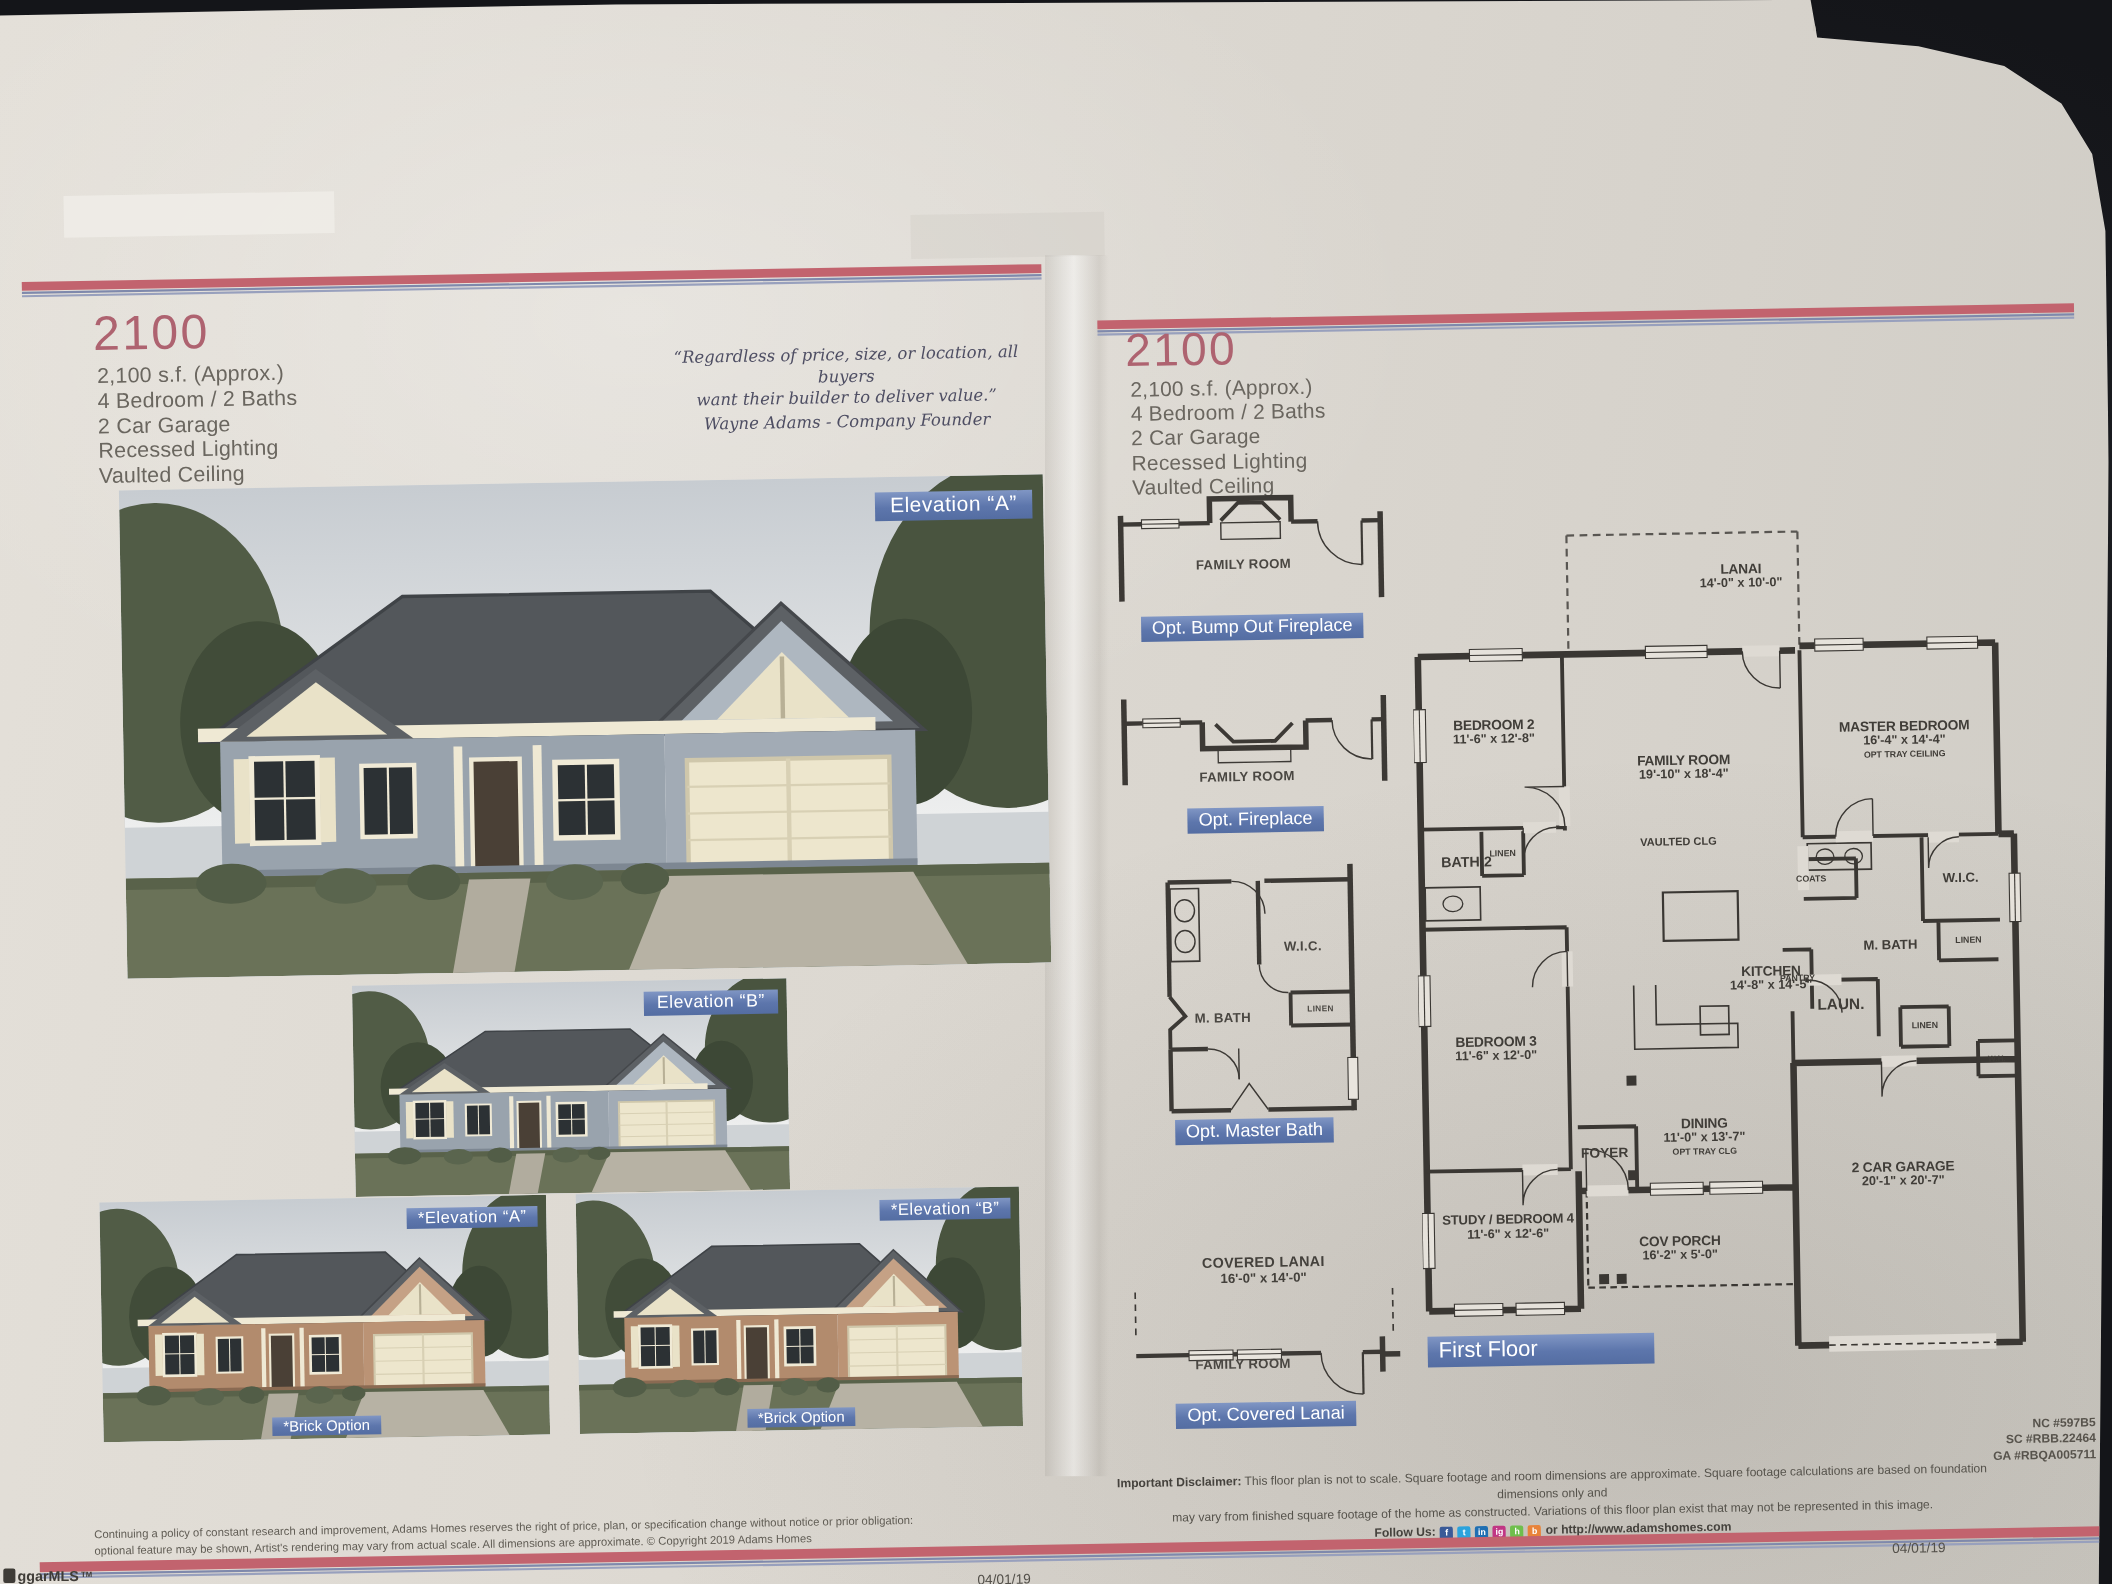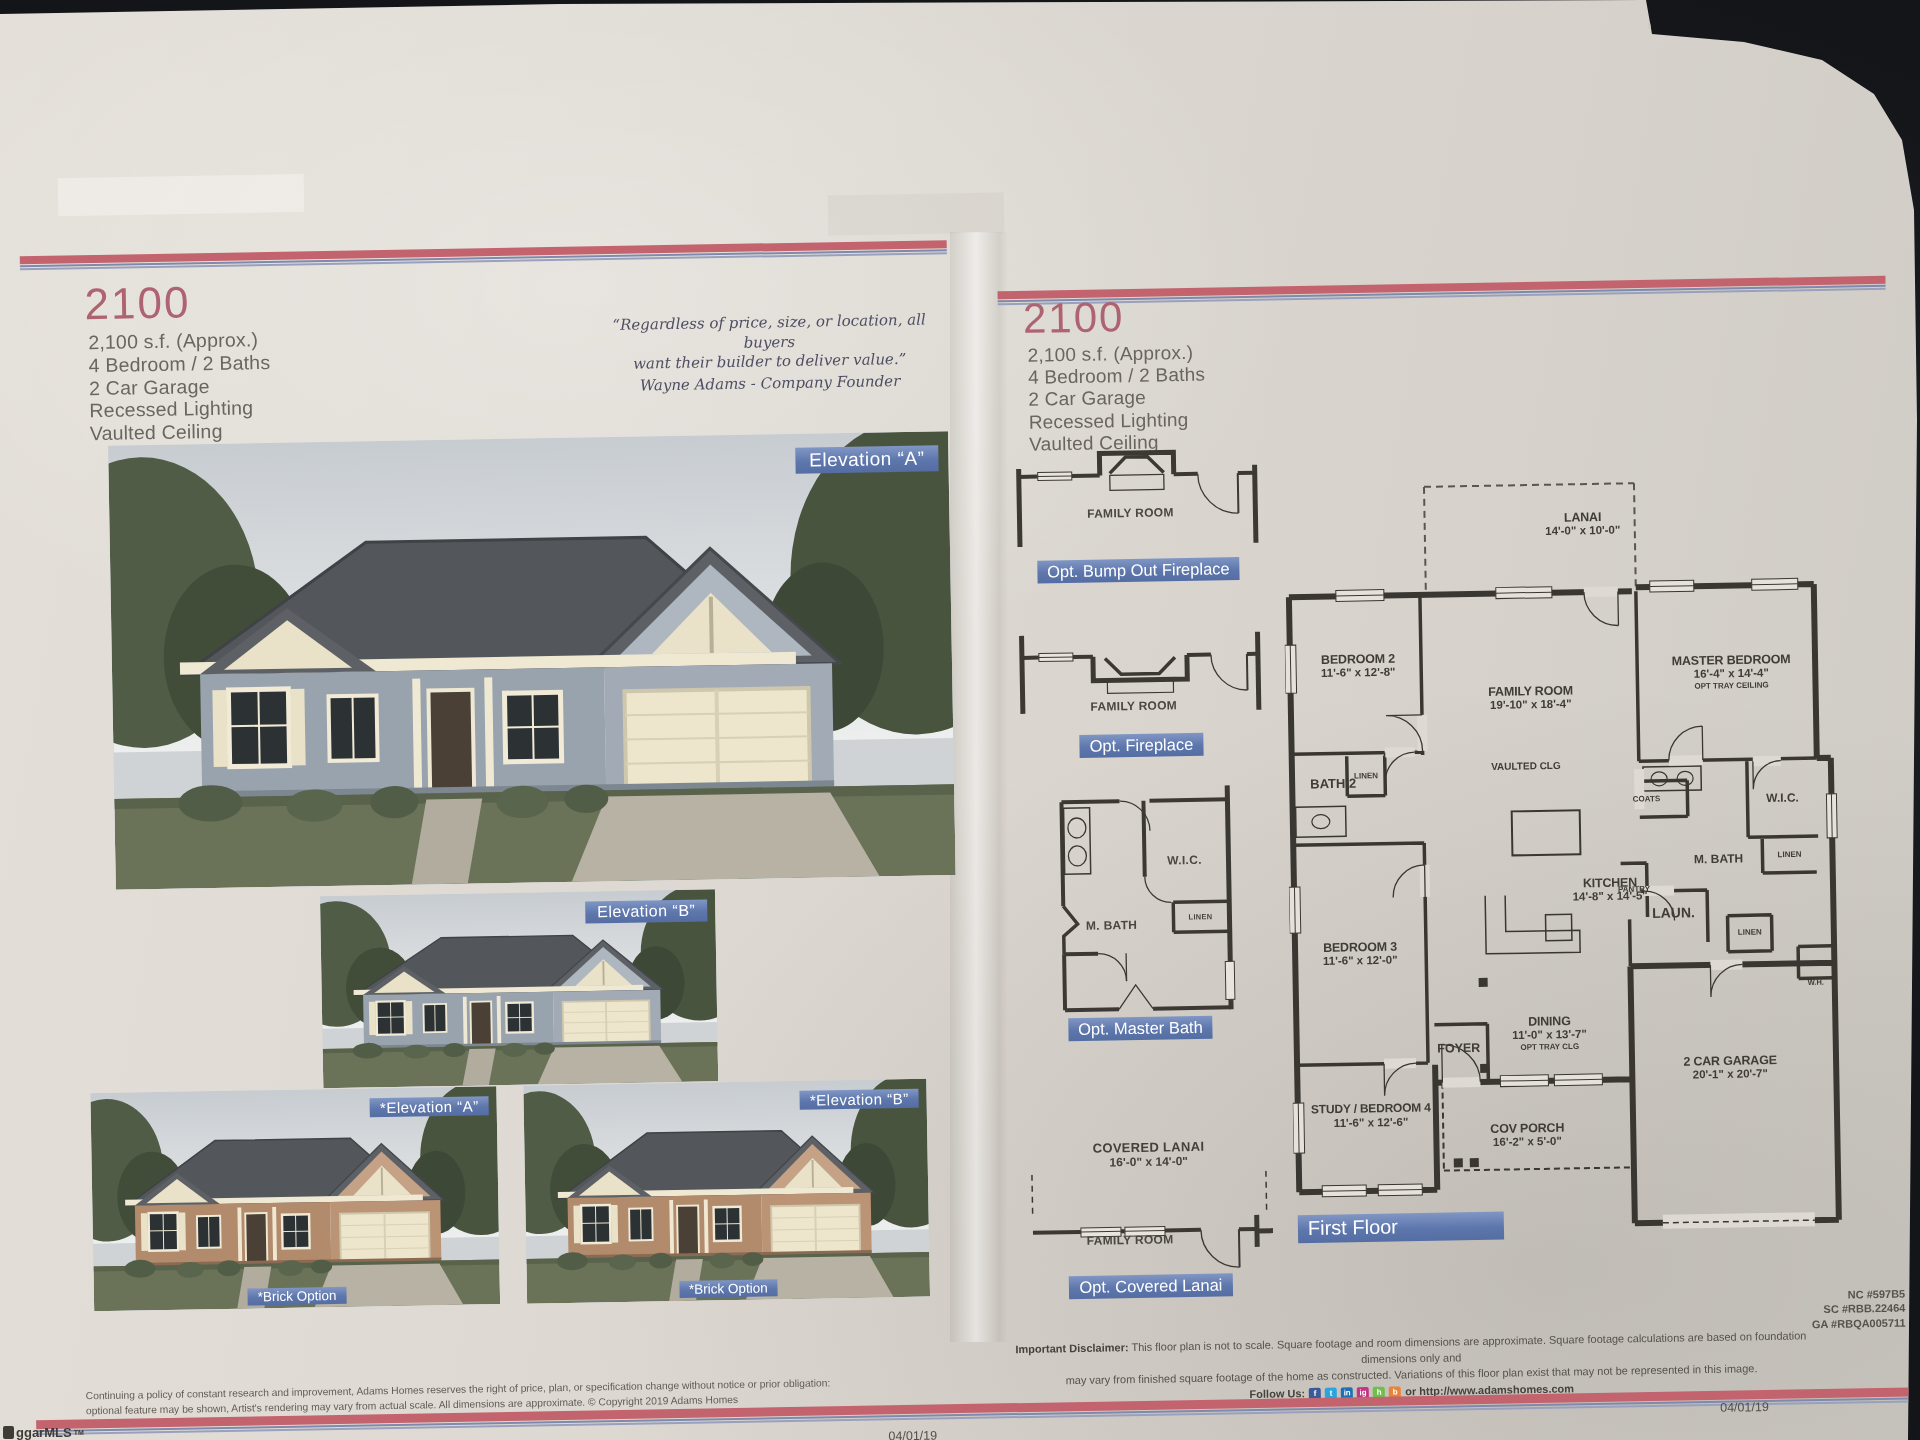--- a/index.html
+++ b/index.html
@@ -573,21 +573,21 @@
           </div>
           <div class="lbl" style="left:430px;top:400px;font-size:12px;">M. BATH</div>
           <div class="lbl lbl-sm" style="left:501px;top:396px;">LINEN</div>
           <div class="lbl lbl-sm lbl-vert" style="left:345px;top:428px;text-align:right;">PANTRY</div>
           <div class="lbl" style="left:384px;top:452px;font-size:14px;">LAUN.</div>
           <div class="lbl lbl-sm" style="left:460px;top:473px;">LINEN</div>
           <div class="lbl" style="left:70px;top:488px;">
             <div class="nm">BEDROOM 3</div>
             <div class="dm">11'-6" x 12'-0"</div>
           </div>
-          <div class="lbl" style="left:525px;top:505px;font-size:7.5px;margin-top:20px;">W.H.</div>
+          <div class="lbl" style="left:525px;top:505px;font-size:7.5px;">W.H.</div>
           <div class="lbl" style="left:258px;top:570px;">
             <div class="nm">DINING</div>
             <div class="dm">11'-0" x 13'-7"</div>
             <div class="nt">OPT TRAY CLG</div>
           </div>
           <div class="lbl" style="left:167px;top:584px;font-size:12.5px;">FOYER</div>
           <div class="lbl" style="left:438px;top:608px;">
             <div class="nm">2 CAR GARAGE</div>
             <div class="dm">20'-1" x 20'-7"</div>
           </div>

